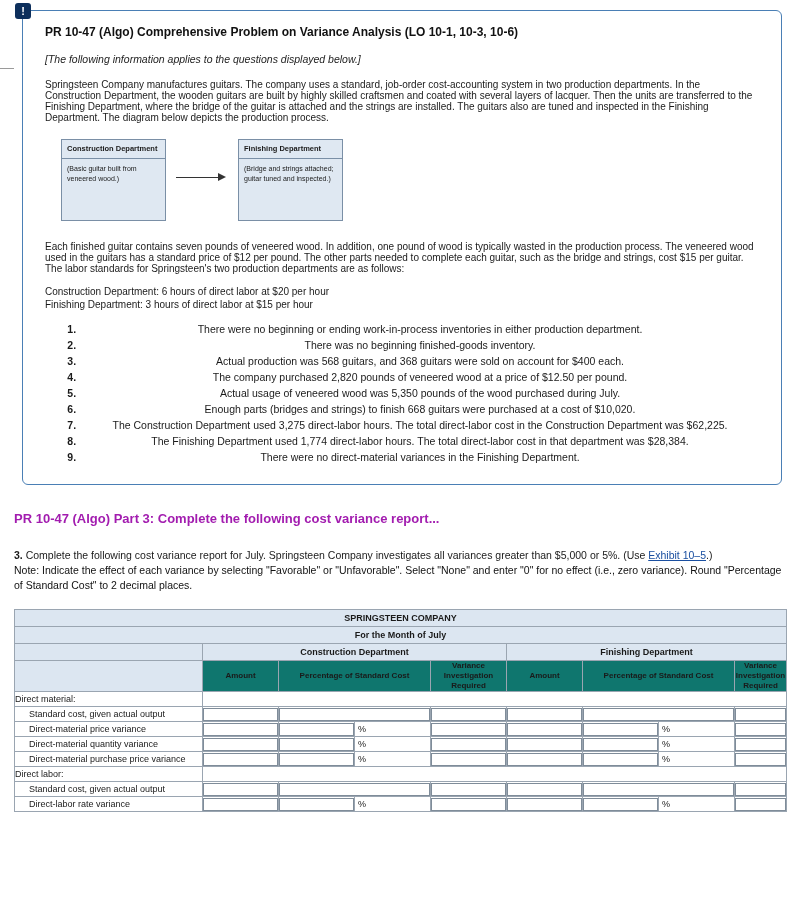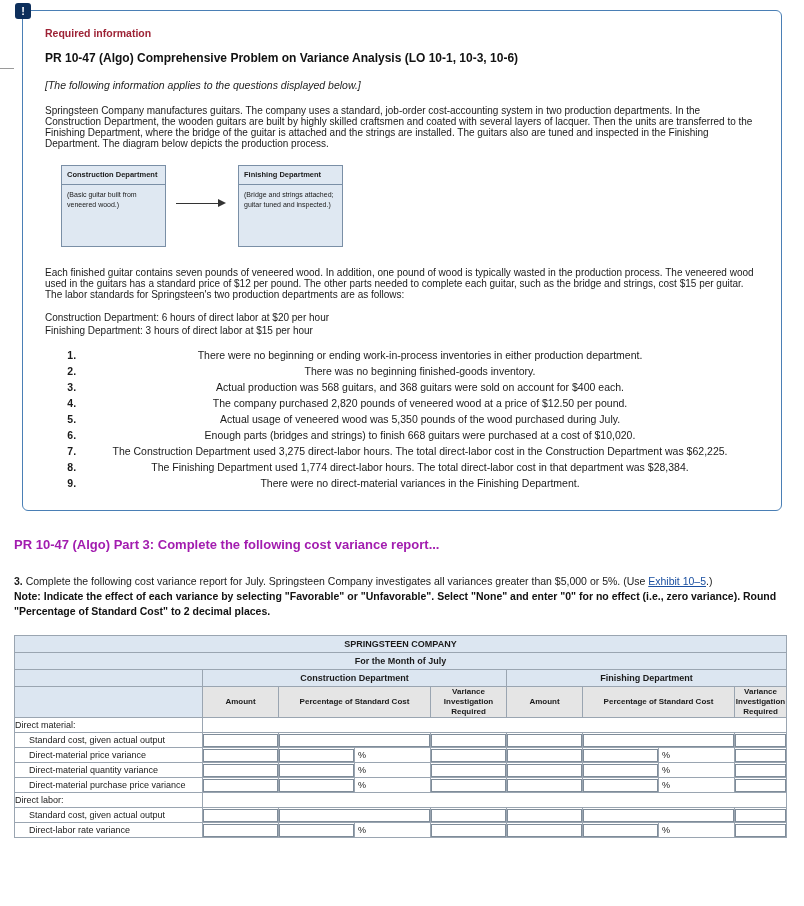--- a/index.html
+++ b/index.html
@@ -145,21 +145,21 @@
     margin: 0 22px 0 14px;
     font-size: 10.5px;
     line-height: 15px;
   }
   .exh-link {
     color: #1a4fa0;
     text-decoration: underline;
   }
   .note-red {
     color: #111;
-    font-weight: bold;
+    font-weight: normal;
   }
 
   
   table.cvr {
     border-collapse: collapse;
     margin: 16px 0 0 14px;
     width: 772px;
     font-size: 9px;
     table-layout: fixed;
   }
@@ -177,21 +177,21 @@
   }
   .hdr-report, .hdr-month { font-weight: bold; }
   .dept-hdr {
     background: #dce6f1;
     text-align: center;
     font-weight: bold;
     height: 16px;
     font-size: 9px;
   }
   .col-hdr {
-    background: #e5e5e5;
+    background: #0f766e;
     text-align: center;
     font-weight: bold;
     font-size: 8px;
     height: 30px;
     line-height: 10px;
     padding: 2px 1px;
     margin-top: 10px;
   }
   .blank-hdr { background: #dce6f1; }
   .row-label {
@@ -238,21 +238,20 @@
 </head>
 <body>
 
 <div class="page">
 
   <div class="edge-notch"></div>
 
   <div class="info-box">
     <div class="excl-badge">!</div>
 
-    <div class="req-info">Required information</div>
 
     <div class="prob-title">PR 10-47 (Algo) Comprehensive Problem on Variance Analysis (LO 10-1, 10-3, 10-6)</div>
 
     <div class="italic-note">[The following information applies to the questions displayed below.]</div>
 
     <div class="para">Springsteen Company manufactures guitars. The company uses a standard, job-order cost-accounting system in two production departments. In the Construction Department, the wooden guitars are built by highly skilled craftsmen and coated with several layers of lacquer. Then the units are transferred to the Finishing Department, where the bridge of the guitar is attached and the strings are installed. The guitars also are tuned and inspected in the Finishing Department. The diagram below depicts the production process.</div>
 
     <div class="diagram">
       <div class="dept-box">
         <div class="dept-head">Construction Department</div>

